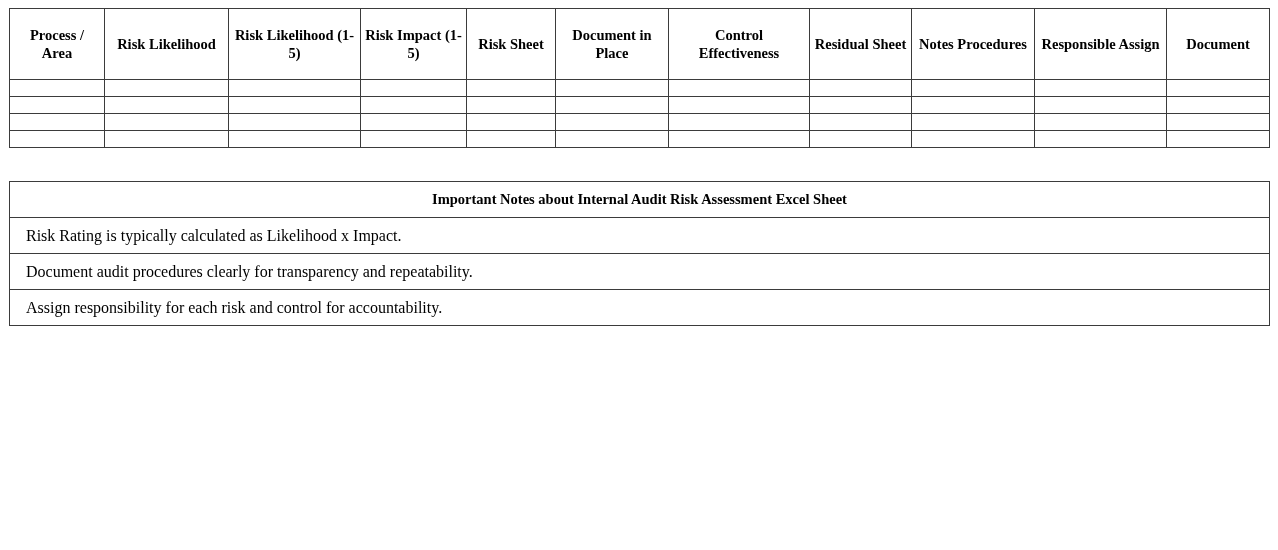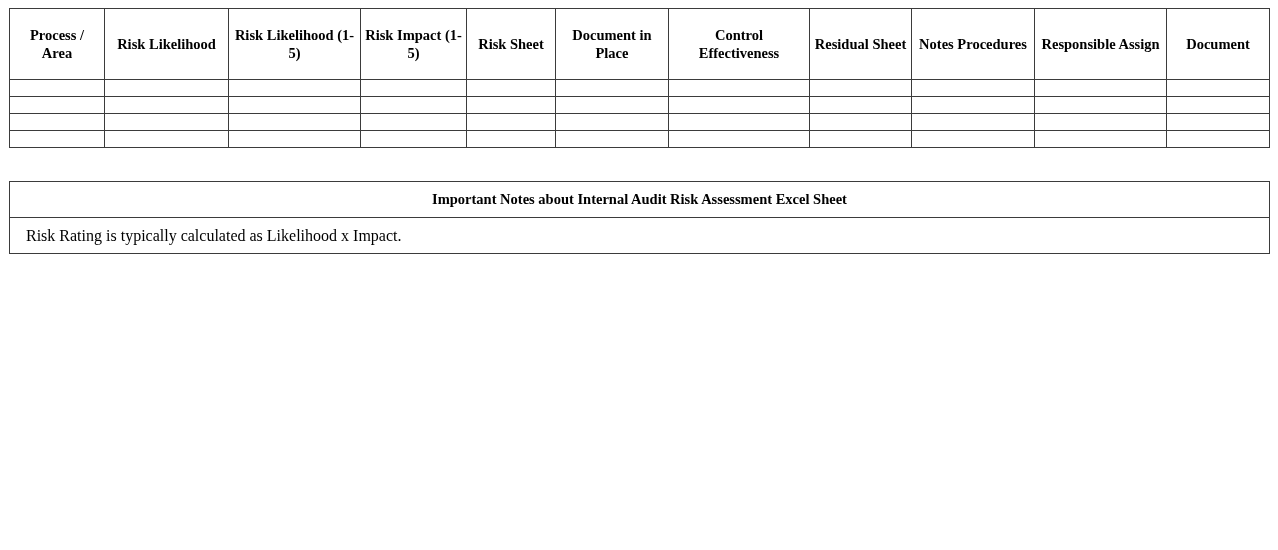--- a/index.html
+++ b/index.html
@@ -177,15 +177,21 @@
   <table class="notes-table">
     <thead>
       <tr>
         <th class="notes-title">Important Notes about Internal Audit Risk Assessment Excel Sheet</th>
       </tr>
     </thead>
     <tbody>
       <tr>
         <td class="note-cell">Risk Rating is typically calculated as Likelihood x Impact.</td>
       </tr>
+      <tr>
+        <td class="note-cell">Document audit procedures clearly for transparency and repeatability.</td>
+      </tr>
+      <tr>
+        <td class="note-cell">Assign responsibility for each risk and control for accountability.</td>
+      </tr>
     </tbody>
   </table>
 </div>
 
 </body></html>

